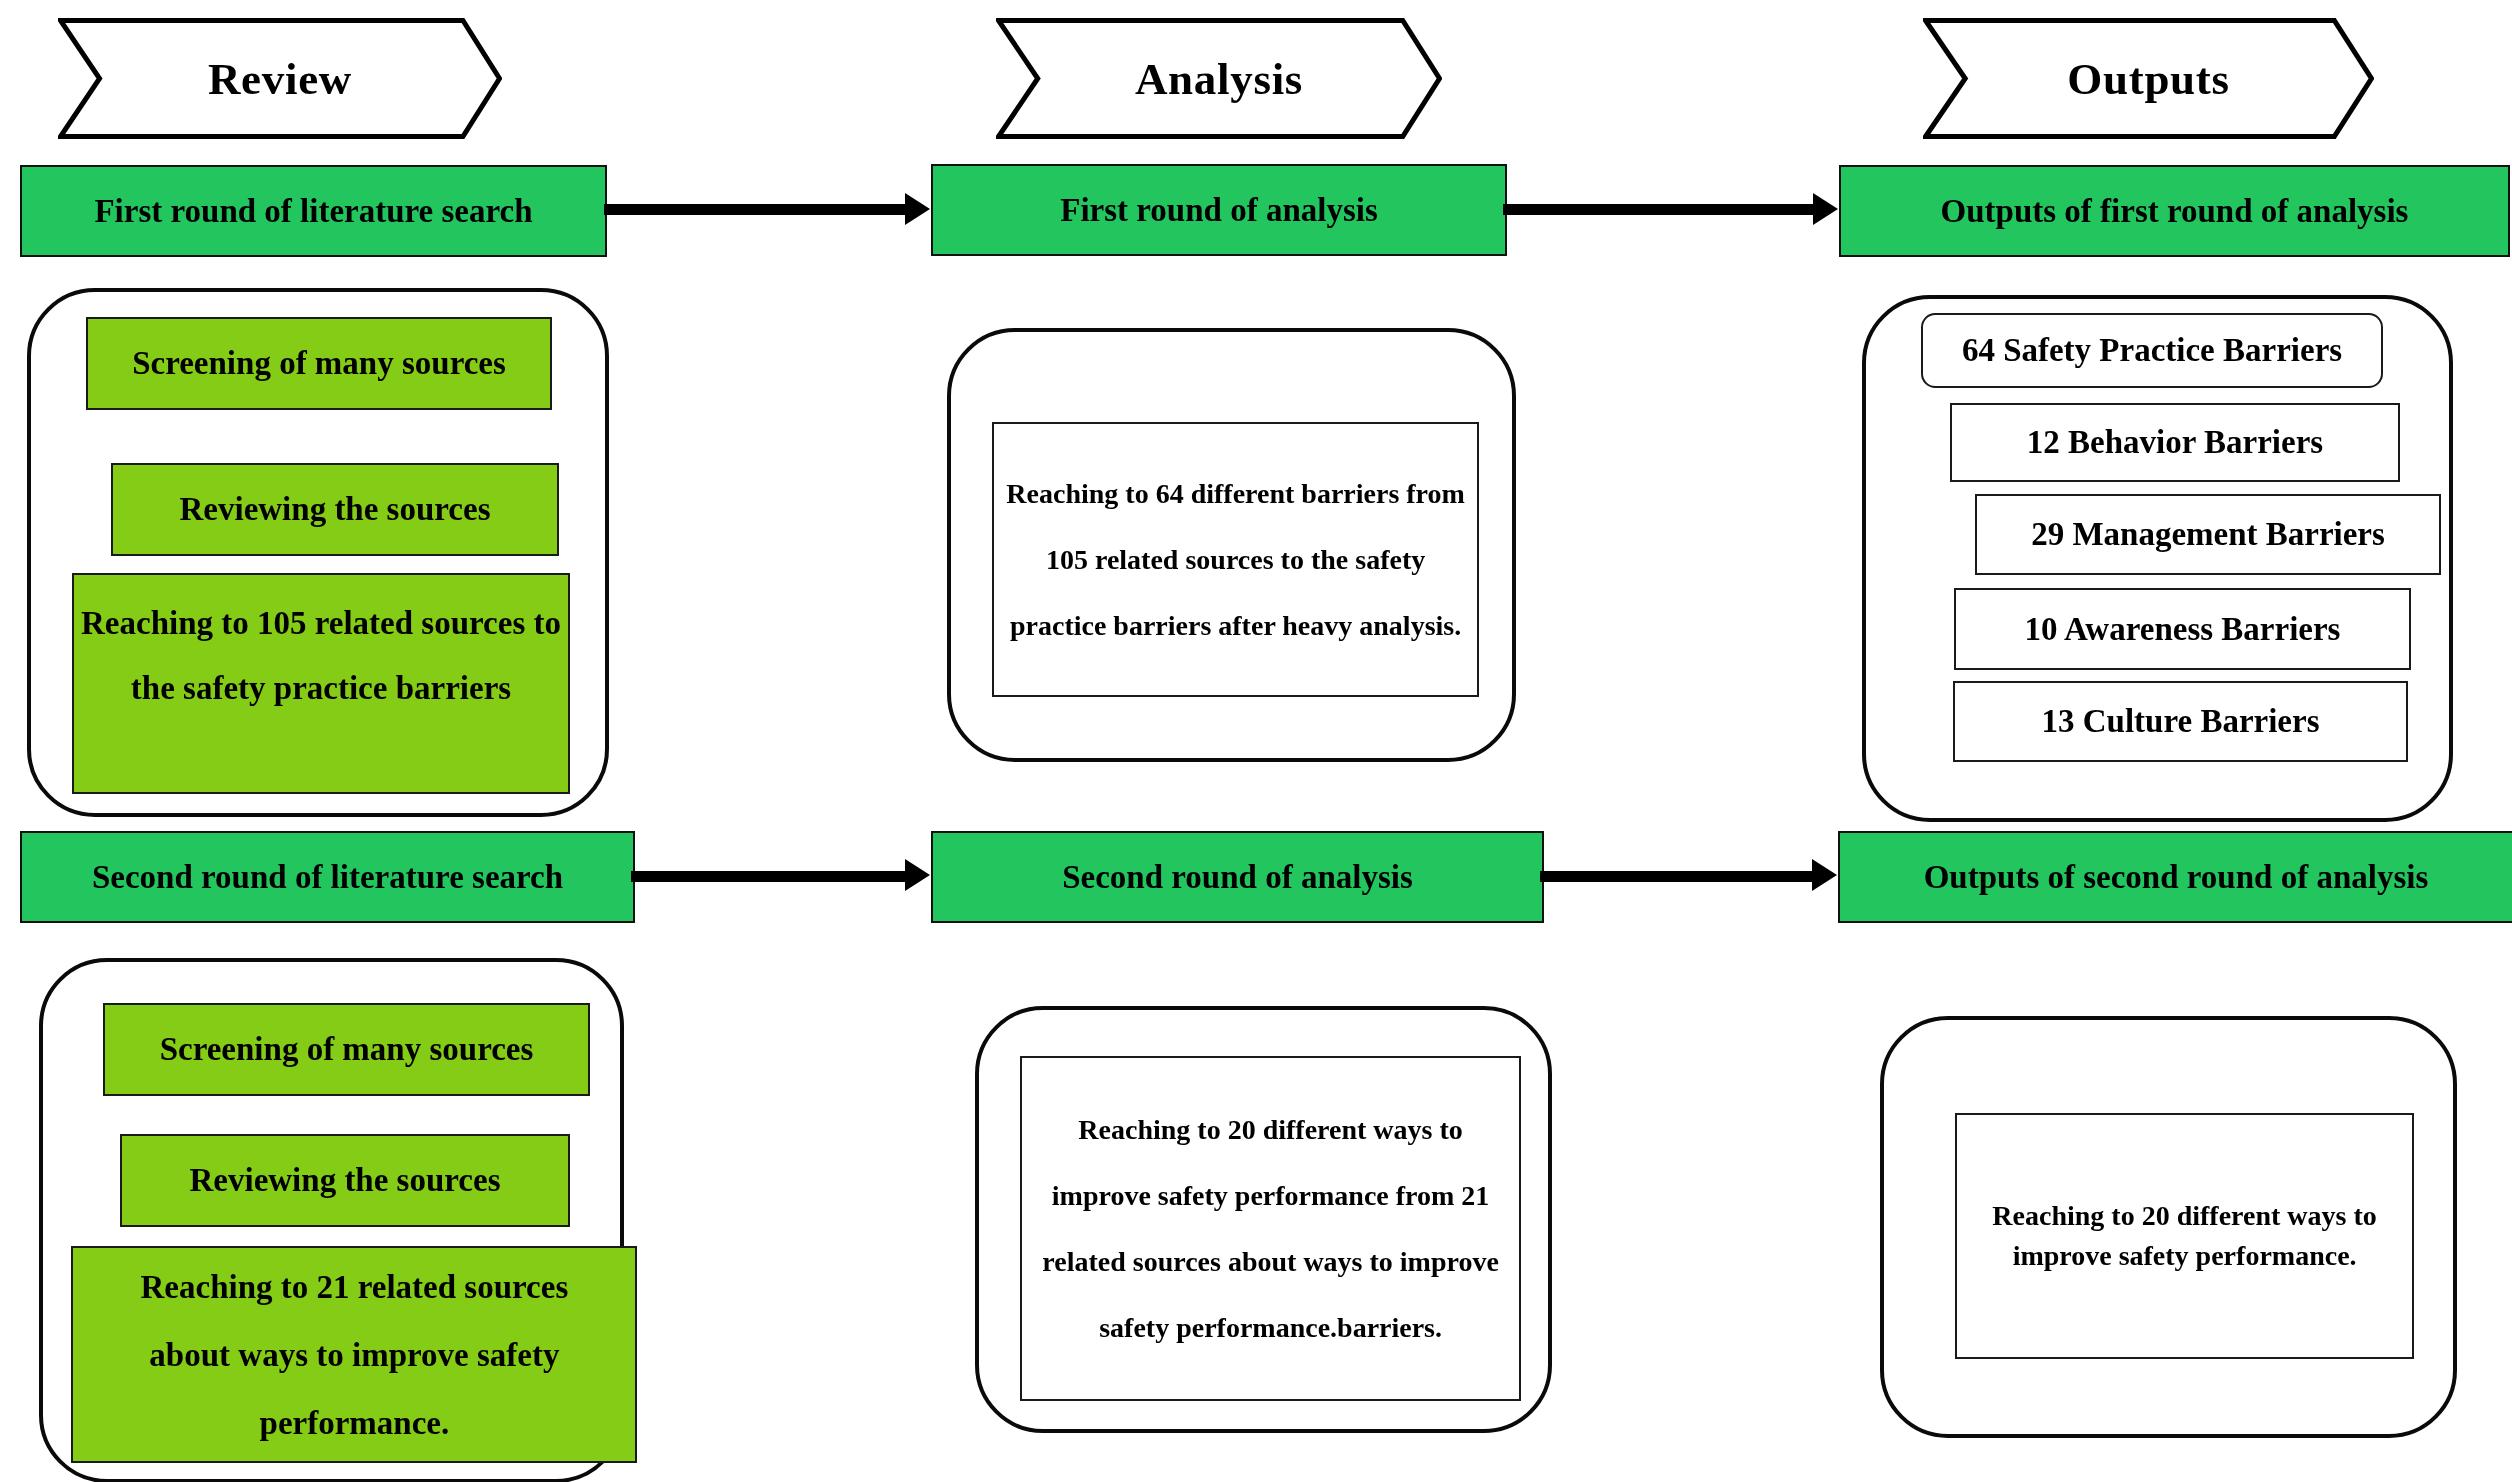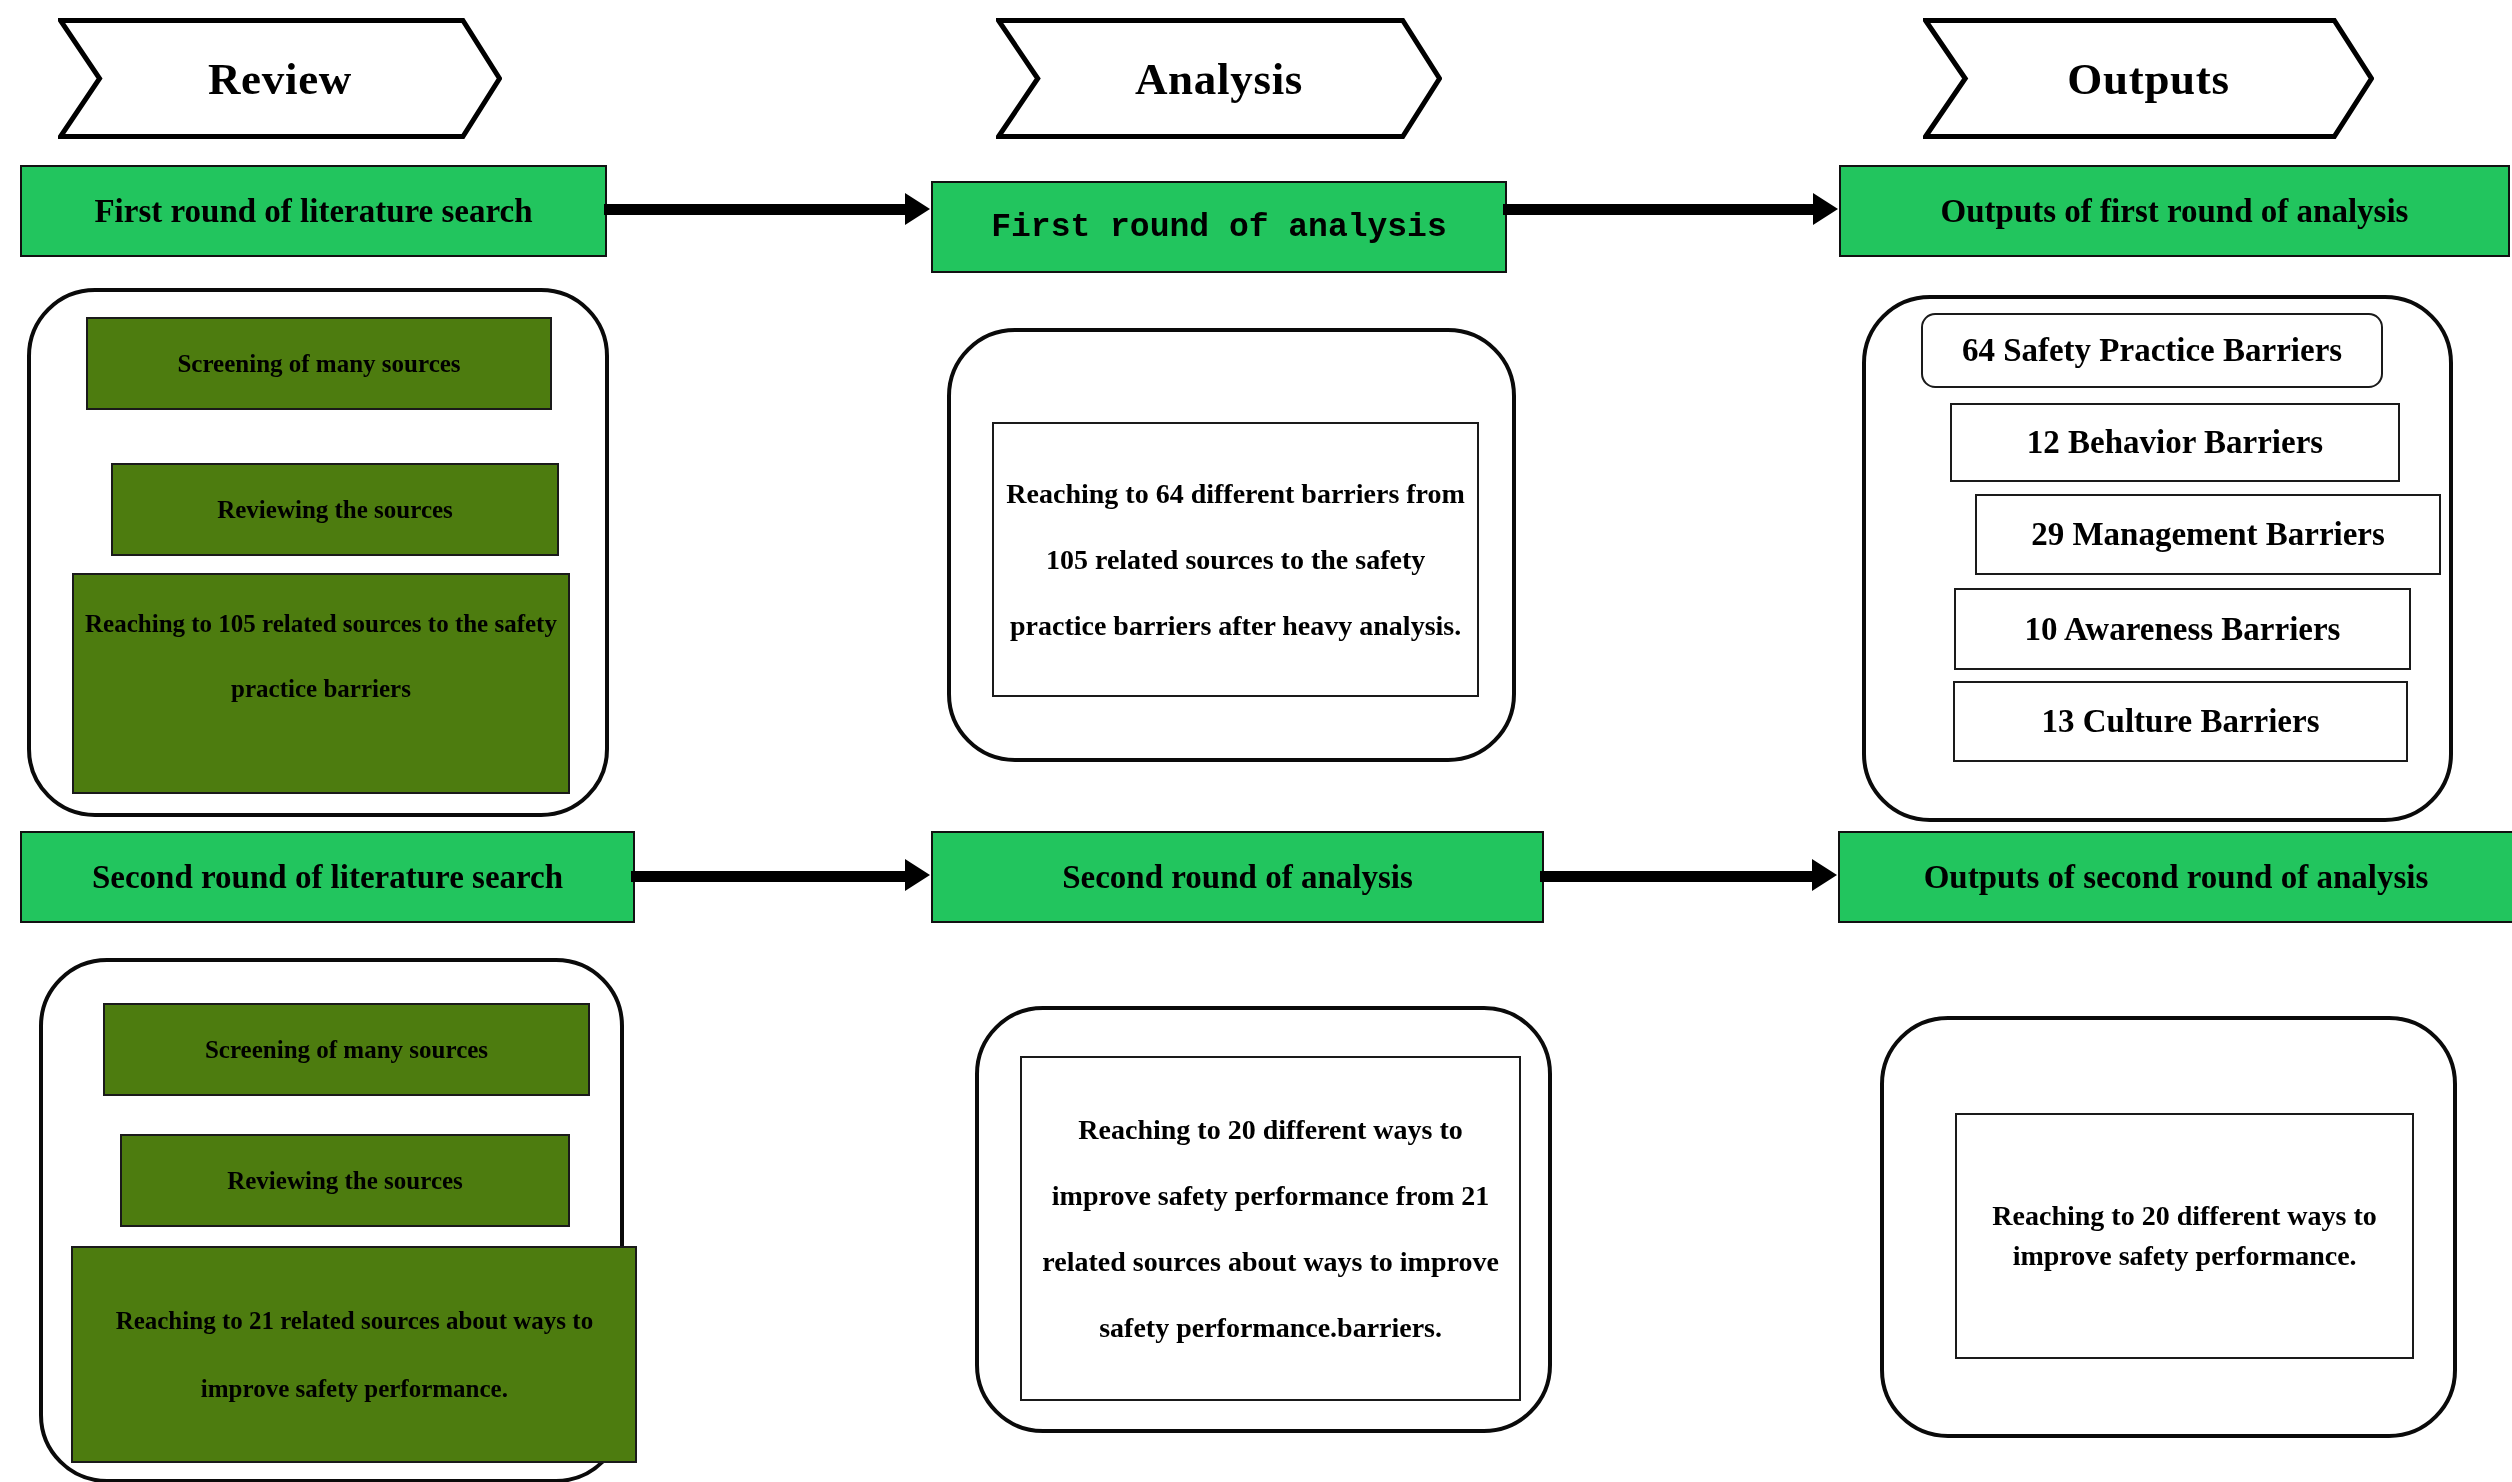--- a/index.html
+++ b/index.html
@@ -30,23 +30,23 @@
     display: flex; align-items: center; justify-content: center;
     text-align: center; font-size: 33px; font-weight: 700;
   }
   
   .group {
     position: absolute; background: #ffffff;
     border: 4.3px solid #0a0a0a; border-radius: 68px;
   }
   
   .step {
-    position: absolute; background: #4d7c0f; border: 2.1px solid #1a1a1a;
+    position: absolute; background: #84cc16; border: 2.1px solid #1a1a1a;
     display: flex; align-items: center; justify-content: center;
-    text-align: center; font-size: 25px; font-weight: 700; line-height: 65px;
+    text-align: center; font-size: 33px; font-weight: 700; line-height: 65px;
   }
   .step.tall {
     display: block; overflow: hidden; padding-top: 15.6px;
   }
   .step.tall2 {
     line-height: 68px; padding: 0 25px;
   }
   
   .para {
     position: absolute; background: #ffffff; border: 2.1px solid #1a1a1a;
@@ -91,21 +91,21 @@
 
   <div class="banner" style="left:1923px; top:18px; width:451px; height:121px;">
     <svg viewBox="0 0 625 170" preserveAspectRatio="none">
       <polygon points="3.5,3.5 570,3.5 621.5,85 570,166.5 3.5,166.5 58.5,85" fill="#ffffff" stroke="#000000" stroke-width="7"></polygon>
     </svg>
     <div class="lbl">Outputs</div>
   </div>
 
   <div class="pbox" style="left:20px; top:165px; width:583px; height:88px;">First round of literature search</div>
 
-  <div class="pbox" style="left:931px; top:181px; width:572px; height:88px;font-family:Liberation Mono, monospace;">First round of analysis</div>
+  <div class="pbox" style="left:931px; top:164px; width:572px; height:88px;">First round of analysis</div>
 
   <div class="pbox" style="left:1839px; top:165px; width:667px; height:88px;">Outputs of first round of analysis</div>
 
   <div>
     <div class="shaft" style="left:604px; top:204px; width:303px;"></div>
     <div class="head" style="left:905px; top:193px;"></div>
   </div>
   <div>
     <div class="shaft" style="left:1503px; top:204px; width:311px;"></div>
     <div class="head" style="left:1813px; top:193px;"></div>

